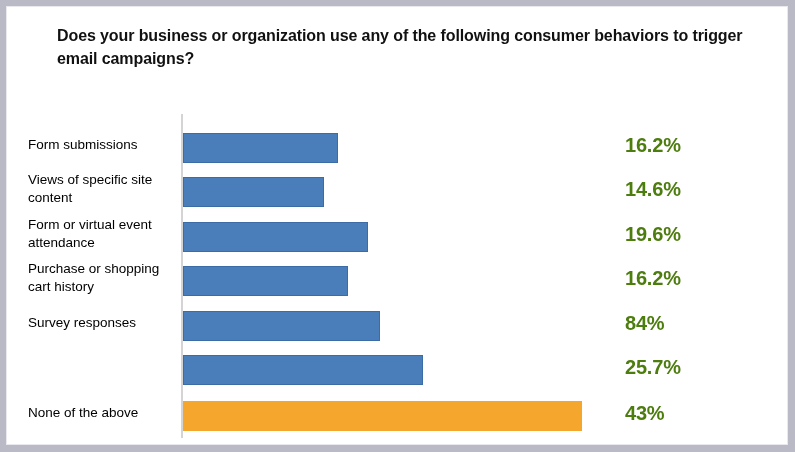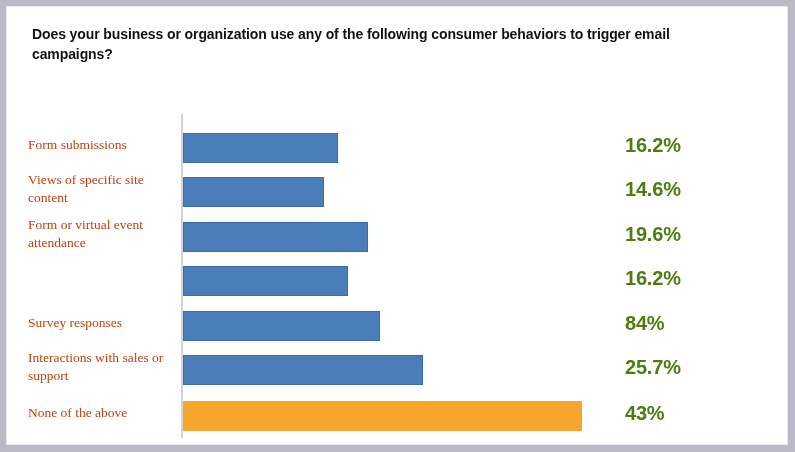--- a/index.html
+++ b/index.html
@@ -29,24 +29,24 @@
     height: 100%;
     background: #ffffff;
     box-sizing: border-box;
     border: 1px solid #e8e8ee;
     overflow: hidden;
   }
 
   
   #chart-title {
     position: absolute;
-    left: 25px;
+    left: 50px;
     top: 18px;
     width: 700px;
-    font-size: 14px;
+    font-size: 16px;
     font-weight: bold;
     line-height: 1.42;
     color: #111111;
     letter-spacing: -0.1px;
   }
 
   
   #plot-area {
     position: absolute;
     left: 0;
@@ -70,23 +70,22 @@
     left: 0;
     height: 45px;
   }
 
   .bar-label {
     position: absolute;
     left: 21px;
     width: 152px;
     font-size: 13.5px;
     line-height: 1.32;
-    color: #c2410c;
+    color: #000000;
     text-align: left;
-    font-family: Liberation Serif, serif;
   }
   .bar-label.two-line {
     top: -2px;
   }
   .bar-label.one-line {
     top: 7px;
   }
 
   .bar-track {
     position: absolute;
@@ -143,34 +142,34 @@
             <div class="bar-value">14.6%</div>
           </div>
           <div class="bar-row" style="top: 211px; width: 795px;">
             <div class="bar-label two-line">Form or virtual event attendance</div>
             <div class="bar-track" style="width: 185px;">
               <div class="bar-fill blue" style="background: rgb(74, 126, 187);"></div>
             </div>
             <div class="bar-value">19.6%</div>
           </div>
           <div class="bar-row" style="top: 255px; width: 795px;">
+            <div class="bar-label two-line">Purchase or shopping cart history</div>
             <div class="bar-track" style="width: 165px;">
               <div class="bar-fill blue" style="background: rgb(74, 126, 187);"></div>
             </div>
             <div class="bar-value">16.2%</div>
           </div>
           <div class="bar-row" style="top: 300px; width: 795px;">
             <div class="bar-label one-line">Survey responses</div>
             <div class="bar-track" style="width: 197px;">
               <div class="bar-fill blue" style="background: rgb(74, 126, 187);"></div>
             </div>
             <div class="bar-value">84%</div>
           </div>
           <div class="bar-row" style="top: 344px; width: 795px;">
-            <div class="bar-label two-line">Interactions with sales or support</div>
             <div class="bar-track" style="width: 240px;">
               <div class="bar-fill blue" style="background: rgb(74, 126, 187);"></div>
             </div>
             <div class="bar-value">25.7%</div>
           </div>
           <div class="bar-row" style="top: 390px; width: 795px;">
             <div class="bar-label one-line">None of the above</div>
             <div class="bar-track" style="width: 399px;">
               <div class="bar-fill orange" style="background: rgb(245, 166, 44);"></div>
             </div>

